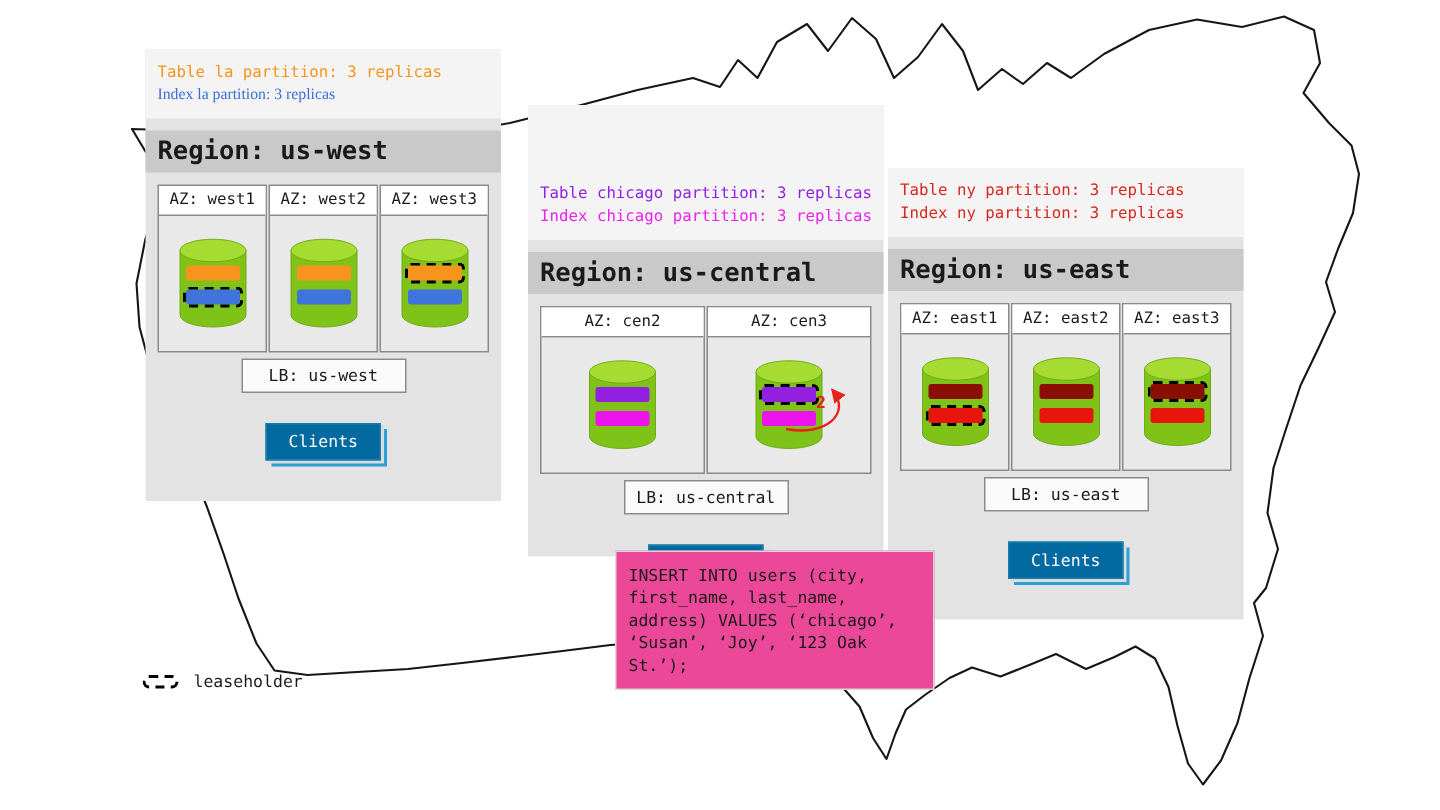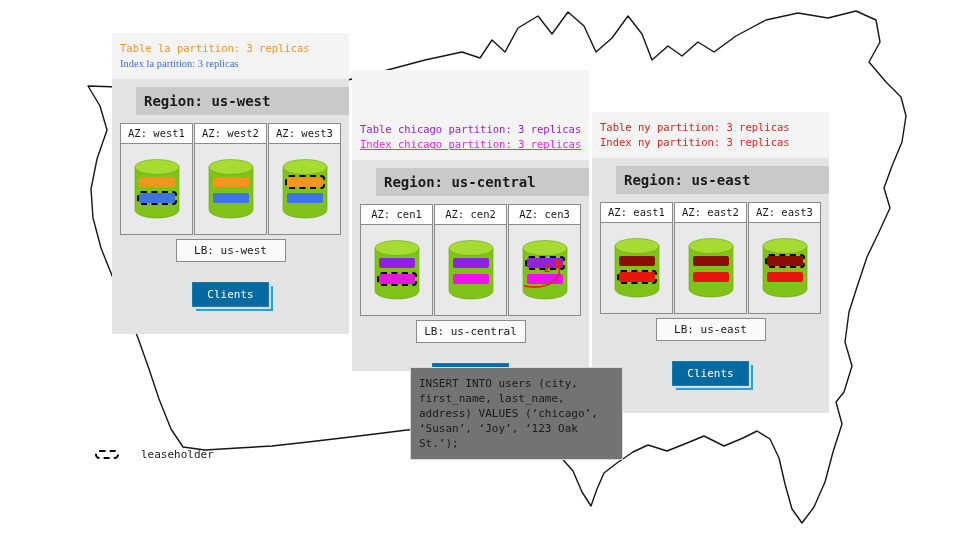--- a/index.html
+++ b/index.html
@@ -4,28 +4,28 @@
 <style>
   * { margin:0; padding:0; box-sizing:border-box; }
   html,body { width:960px; height:540px; }
   body {
     position:relative; overflow:hidden; background:#ffffff;
     font-family:"DejaVu Sans Mono", monospace; color:#1a1a1a;
   }
   #map { position:absolute; inset:0; z-index:0; }
 
   .region-panel { position:absolute; z-index:2; width:237px; height:301px; background:#e3e3e3; }
-  .r0 { left:112px;  top:33px;  }
+  .r0 { left:97px;  top:33px;  }
   .r1 { left:352px; top:70px;  }
   .r2 { left:592px; top:112px; }
 
   .notes { background:#f4f4f4; padding:8px; }
   .note  { font-size:10.5px; line-height:15px; white-space:nowrap; }
 
-  .region-title { margin-top:8px; background:#c9c9c9; padding:6px 8px; font-size:14px; font-weight:bold; line-height:16px;margin-left:24px; }
+  .region-title { margin-top:8px; background:#c9c9c9; padding:6px 8px; font-size:17px; font-weight:bold; line-height:16px; }
 
   .az-row { display:flex; gap:1px; margin:8px 8px 0; }
   .az { flex:1; border:1px solid #8a8a8a; background:#e9e9e9; }
   .az-header { background:#ffffff; border-bottom:1px solid #8a8a8a; text-align:center; font-size:10.5px; line-height:13px; padding:3px 0; white-space:nowrap; }
   .az-body { height:90px; display:flex; align-items:center; justify-content:center; }
 
   .cyl { position:relative; width:48px; height:62px; }
   .cyl-svg { position:absolute; inset:0; width:100%; height:100%; }
   .bar { position:absolute; left:6px; width:36px; height:10px; border-radius:2px; }
   .table-bar { top:19px; }
@@ -40,25 +40,25 @@
     font-size:11px; line-height:13px; padding:5px 14px;
     box-shadow:2px 2px 0 #dcdcdc, 4px 4px 0 #2b9fd8;
     font-family:inherit;
   }
 
   .arrow-svg { position:absolute; inset:0; width:100%; height:100%; pointer-events:none; overflow:visible; }
   .arrow-label { position:absolute; left:192px; top:192px; font-size:11px; font-weight:bold; }
 
   .sql-box {
     position:absolute; left:410px; top:367px; width:213px; z-index:2;
-    background:#737373; border:1px solid #d8d8d8; padding:8px;
+    background:#ec4899; border:1px solid #d8d8d8; padding:8px;
     font-size:11px; line-height:15px;
   }
 
-  .legend { position:absolute; left:95px; top:448px; z-index:2; display:flex; align-items:center; gap:22px;text-align:center; }
+  .legend { position:absolute; left:95px; top:448px; z-index:2; display:flex; align-items:center; gap:10px;text-align:center; }
   .legend-swatch { width:24px; height:9px; border:2px dashed #000000; border-radius:5px; background:transparent; }
   .legend-label { font-size:11px; }
 </style>
 </head>
 <body>
 
 <svg id="map" viewBox="0 0 960 540" preserveAspectRatio="none">
   <path d="M 88,86 L 150,88 L 230,90 L 300,89 L 340,82 L 380,72 L 425,60 L 462,52
            L 480,58 L 492,40 L 505,52 L 518,28 L 538,16 L 552,34 L 568,12 L 584,26 L 596,52 L 612,38 L 628,16 L 642,34 L 652,60 L 668,46 L 682,56 L 698,42 L 714,52
            L 736,36 L 766,20 L 798,13 L 828,18 L 856,11 L 876,20 L 880,42 L 869,62 L 886,82 L 901,97 L 906,116 L 902,142 L 892,166 L 884,188 L 890,208 L 879,232 L 867,257 L 857,287 L 849,312 L 845,342 L 852,366 L 844,392
@@ -116,37 +116,24 @@
   </div>
   <div class="lb-box">LB: us-west</div>
   <div class="clients-row">
     <div class="clients-btn">Clients</div>
   </div>
 </section>
 
 <section class="region-panel r1">
   <div class="notes">
     <div class="note" style="color: rgb(147, 32, 224); margin-top: 44px;">Table chicago partition: 3 replicas</div>
-    <div class="note" style="color: rgb(238, 34, 238); text-decoration: underline;">Index chicago partition: 3 replicas</div>
+    <div class="note" style="color: rgb(238, 34, 238);">Index chicago partition: 3 replicas</div>
   </div>
   <div class="region-title">Region: us-central</div>
   <div class="az-row">
-    <div class="az">
-      <div class="az-header">AZ: cen1</div>
-      <div class="az-body">
-        <div class="cyl">
-          <svg class="cyl-svg" viewBox="0 0 48 62">
-            <path d="M2,9 L2,52 A22,8 0 0 0 46,52 L46,9" fill="#7fc318" stroke="#6aa512" stroke-width="0.6"></path>
-            <ellipse cx="24" cy="9" rx="22" ry="7.5" fill="#a6dc32" stroke="#6aa512" stroke-width="0.6"></ellipse>
-          </svg>
-          <div class="bar table-bar" style="background: rgb(147, 32, 224);"></div>
-          <div class="bar index-bar lease" style="background: rgb(236, 19, 236);"></div>
-        </div>
-      </div>
-    </div>
     <div class="az">
       <div class="az-header">AZ: cen2</div>
       <div class="az-body">
         <div class="cyl">
           <svg class="cyl-svg" viewBox="0 0 48 62">
             <path d="M2,9 L2,52 A22,8 0 0 0 46,52 L46,9" fill="#7fc318" stroke="#6aa512" stroke-width="0.6"></path>
             <ellipse cx="24" cy="9" rx="22" ry="7.5" fill="#a6dc32" stroke="#6aa512" stroke-width="0.6"></ellipse>
           </svg>
           <div class="bar table-bar" style="background: rgb(147, 32, 224);"></div>
           <div class="bar index-bar" style="background: rgb(236, 19, 236);"></div>

